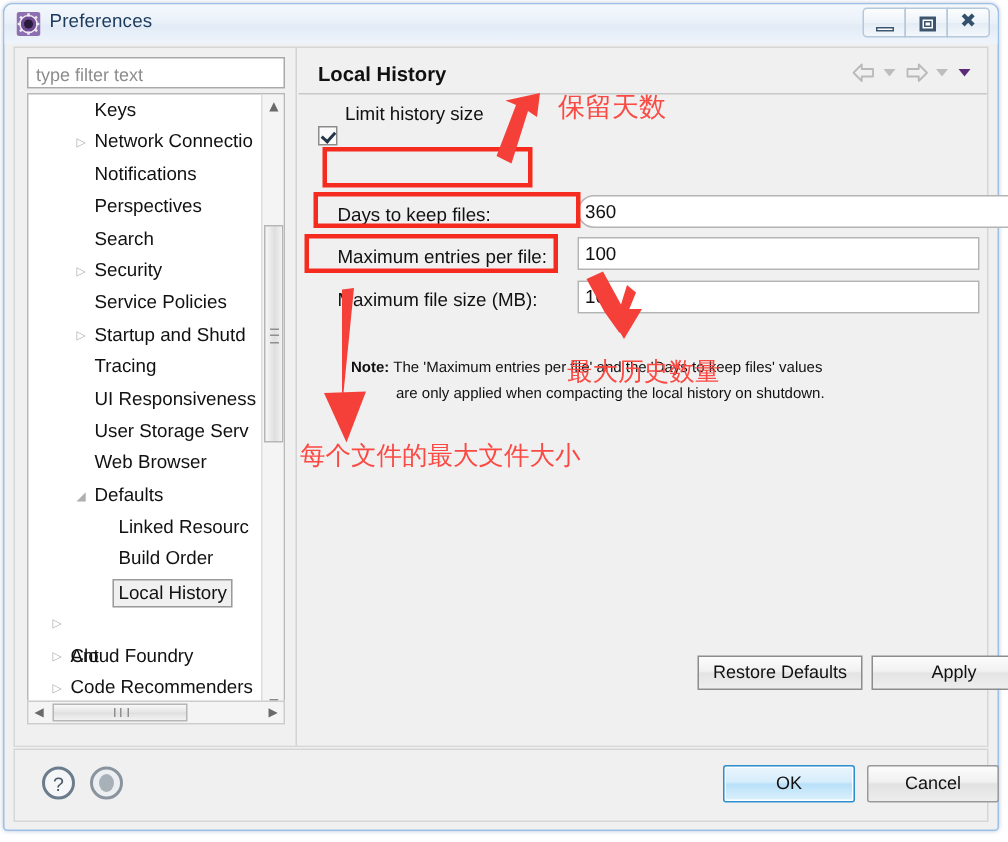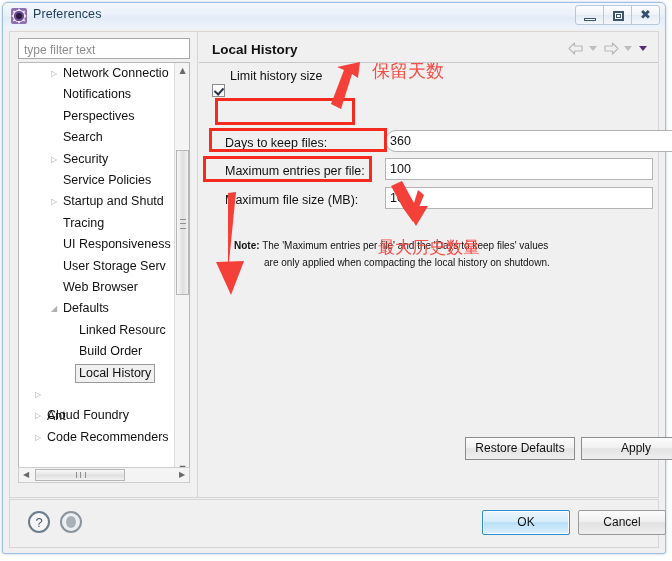--- a/index.html
+++ b/index.html
@@ -506,20 +506,23 @@
     </div>
 
     <div class="content">
 
       <div class="left-pane">
         <input class="filter-box" type="text" placeholder="type filter text" style="">
 
         <div class="tree-wrap">
           <div class="tree" id="tree-rows">
               <div class="tree-row">
+                <span class="lbl" style="left: 44px;">Keys</span>
+              </div>
+              <div class="tree-row">
                 <span class="arrow" style="left: 30px;">▷</span>
                 <span class="lbl" style="left: 44px;">Network Connectio</span>
               </div>
               <div class="tree-row">
                 <span class="lbl" style="left: 44px;">Notifications</span>
               </div>
               <div class="tree-row">
                 <span class="lbl" style="left: 44px;">Perspectives</span>
               </div>
               <div class="tree-row">
@@ -665,14 +668,15 @@
     </g>
 
     <g>
       <path d="M236,192 L229,262 L238,263 L231,292 L220,265 L228,264 L228,193 Z" fill="#f5403a"></path>
       <path d="M216,262 L231,295 L244,261 Z" fill="#f5403a"></path>
     </g>
   </svg>
 
   <div class="anno-text" id="anno-0" style="left: 372px; top: 59px; font-size: 18px; color: rgb(251, 74, 67);">保留天数</div>
   <div class="anno-text" id="anno-1" style="left: 378px; top: 236px; font-size: 17px; color: rgb(251, 74, 67);">最大历史数量</div>
+  <div class="anno-text" id="anno-2" style="left: 200px; top: 292px; font-size: 17px; color: rgb(251, 74, 67);">每个文件的最大文件大小</div>
 
 </div>
 
 </body></html>

